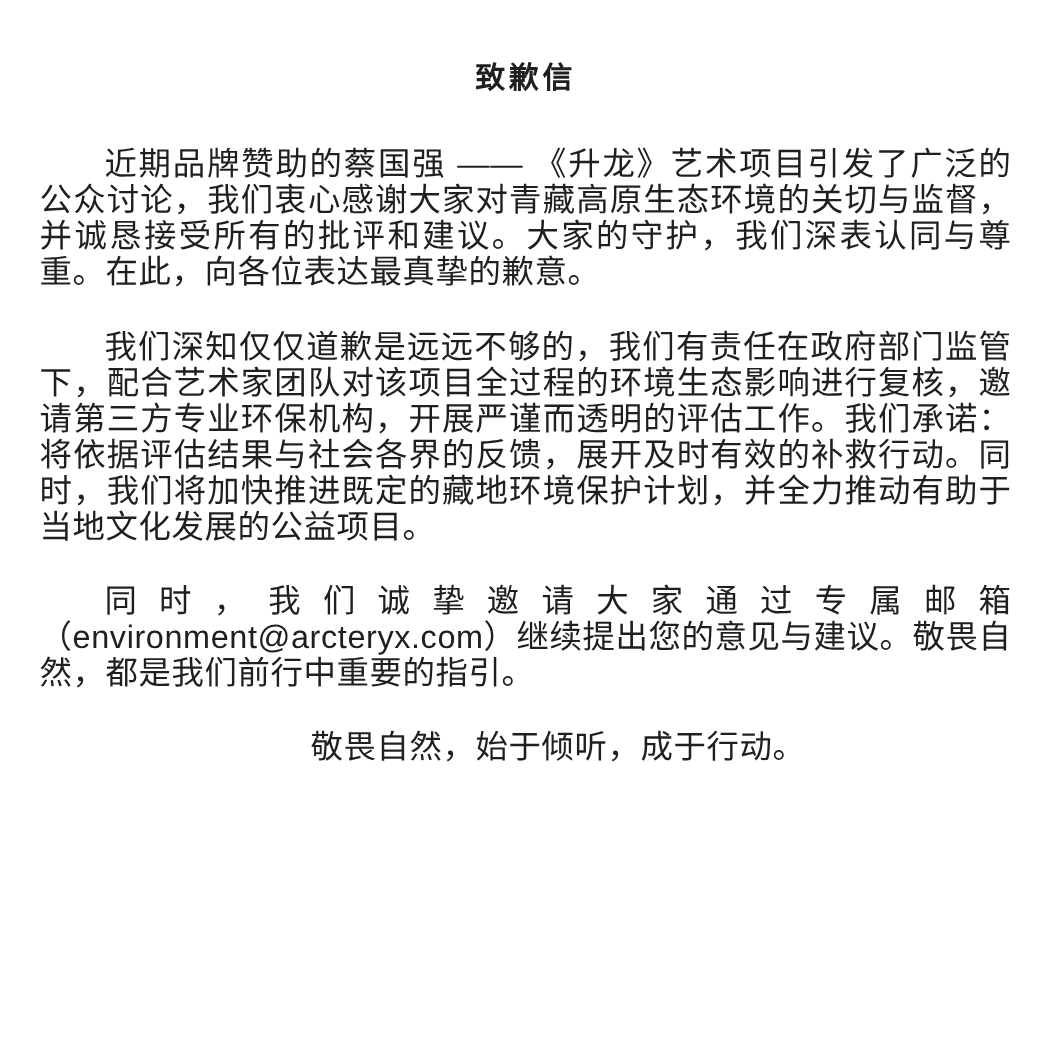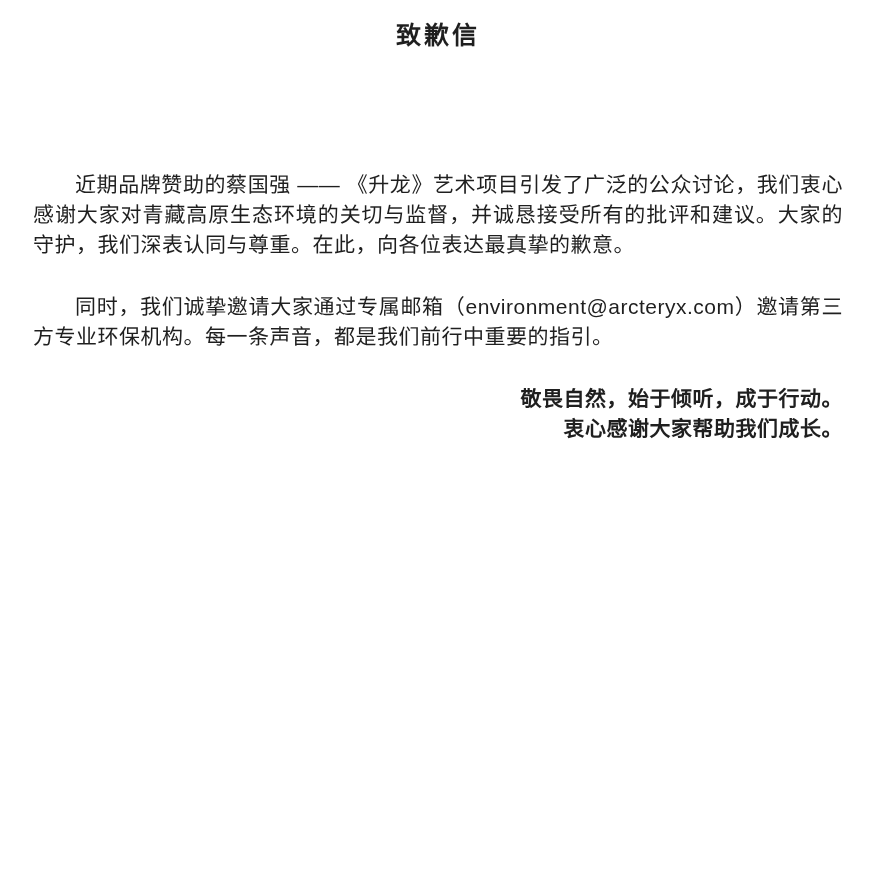--- a/index.html
+++ b/index.html
@@ -18,41 +18,41 @@
     overflow: hidden;
     box-sizing: border-box;
   }
   .doc-title {
     padding-top: 18px;
     text-align: center;
     font-size: 25px;
     line-height: 34px;
     font-weight: 700;
     letter-spacing: 3px;
+    margin-top: 30px;
   }
   .doc-body {
-    margin: 118px 33px 0 33px;
-    font-size: 21px;
+    margin: 40px 33px 0 33px;
+    font-size: 27px;
     line-height: 30px;
     text-align: justify;
   }
   .doc-body p {
     margin: 0 0 32px 0;
     text-indent: 2em;
     letter-spacing: 0.5px;
   }
   .closing-block {
     margin: 0;
   }
   .closing-line {
     text-indent: 2em;
     line-height: 30px;
     letter-spacing: 0.5px;
-    text-align: right;
-    font-weight: bold;
+    text-align: center;
   }
   .signature-block {
     margin-top: 95px;
     text-align: right;
     line-height: 30px;
   }
   .signature-name {
     letter-spacing: 1px;
   }
   .signature-date {
@@ -65,24 +65,24 @@
 
 <div class="page">
 
   <div class="doc-title">致歉信</div>
 
   <div class="doc-body">
 
     <p>近期品牌赞助的蔡国强 —— 《升龙》艺术项目引发了广泛的公众讨论，我们衷心感谢大家对青藏高原生态环境的关切与监督，并诚恳接受所有的批评和建议。大家的守护，我们深表认同与尊重。在此，向各位表达最真挚的歉意。</p>
 
 
+    <p>我们深知仅仅道歉是远远不够的，我们有责任在政府部门监管下，配合艺术家团队对该项目全过程的环境生态影响进行复核，邀请第三方专业环保机构，开展严谨而透明的评估工作。我们承诺：将依据评估结果与社会各界的反馈，展开及时有效的补救行动。同时，我们将加快推进既定的藏地环境保护计划，并全力推动有助于当地文化发展的公益项目。</p>
 
-    <p>同时，我们诚挚邀请大家通过专属邮箱（environment@arcteryx.com）邀请第三方专业环保机构。每一条声音，都是我们前行中重要的指引。</p>
+    <p>同时，我们诚挚邀请大家通过专属邮箱（environment@arcteryx.com）继续提出您的意见与建议。敬畏自然，都是我们前行中重要的指引。</p>
 
     <div class="closing-block">
       <div class="closing-line">敬畏自然，始于倾听，成于行动。</div>
-      <div class="closing-line">衷心感谢大家帮助我们成长。</div>
     </div>
 
 
   </div>
 
 </div>
 
 </body></html>

